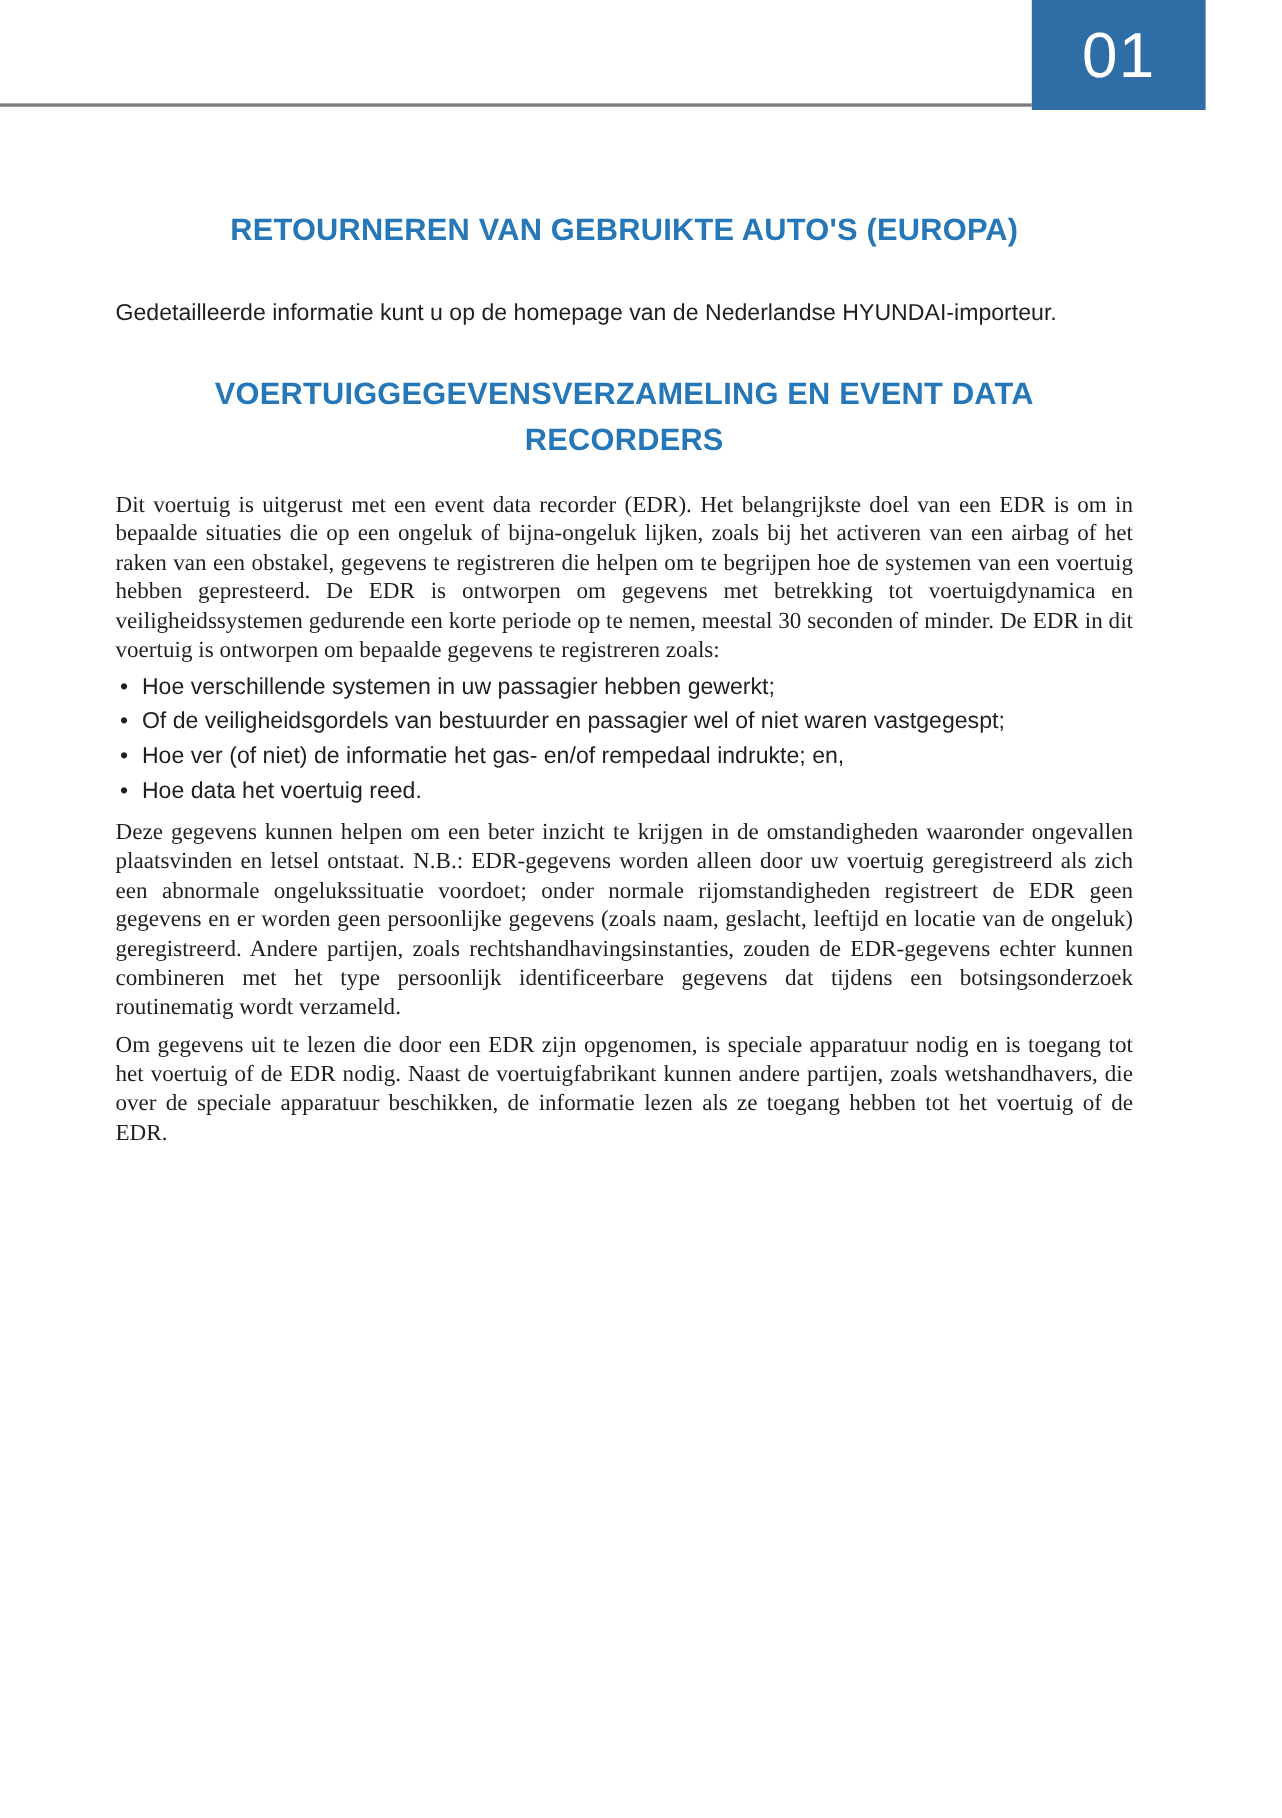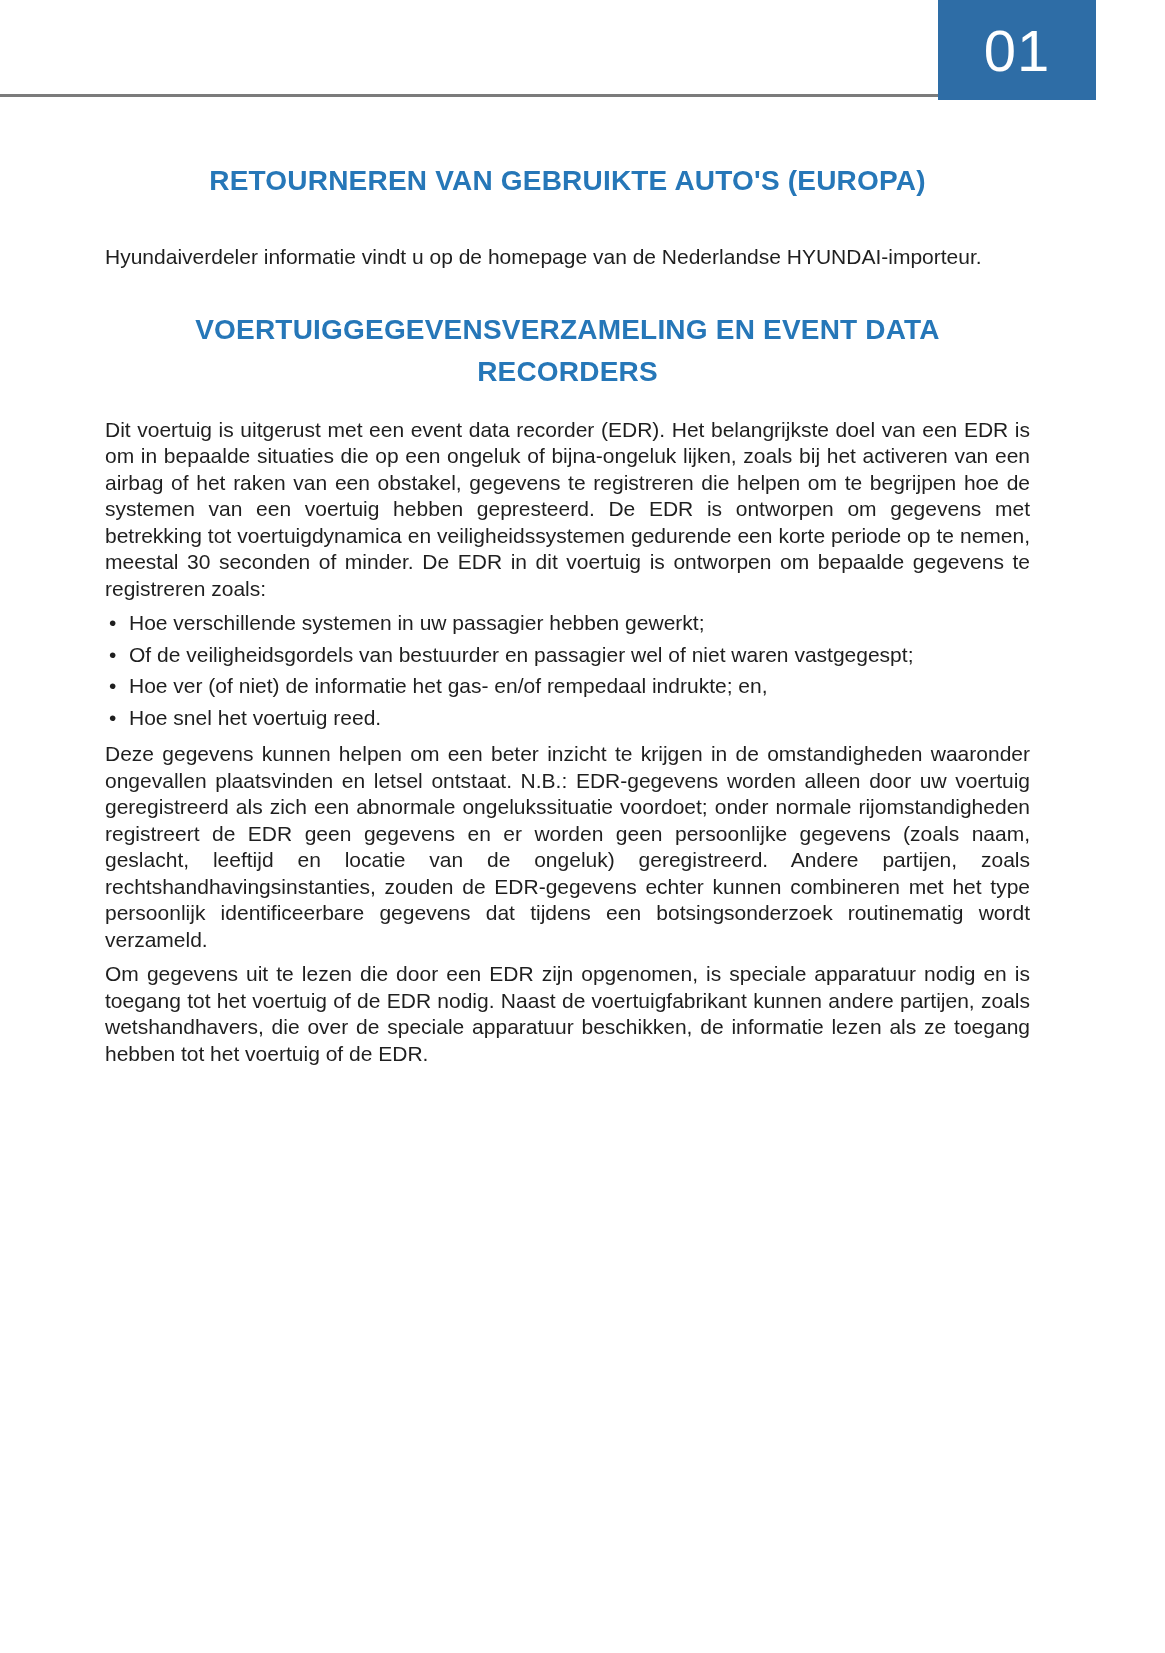--- a/index.html
+++ b/index.html
@@ -42,21 +42,21 @@
   .header-rule {
     position: absolute;
     top: 94px;
     left: 0;
     width: 938px;
     height: 3px;
     background: var(--rule);
   }
   .content {
     position: absolute;
-    top: 138px;
+    top: 166px;
     left: 105px;
     width: 925px;
   }
   h1.section-heading {
     color: var(--heading);
     font-size: 28px;
     line-height: 42px;
     font-weight: bold;
     text-align: center;
     margin: 22px auto 42px auto;
@@ -67,20 +67,21 @@
     margin-bottom: 24px;
   }
   p.body-para {
     font-size: 21px;
     line-height: 26.5px;
     text-align: justify;
     margin: 0 0 38px 0;
   }
   p.body-para.tight {
     margin-bottom: 8px;
+    font-family: Liberation Serif, serif;
   }
   ul.bullet-list {
     list-style: none;
     margin: 4px 0 10px 0;
     padding: 0;
   }
   ul.bullet-list li {
     display: flex;
     font-size: 21px;
     line-height: 26.5px;
@@ -104,21 +105,21 @@
   <div class="chapter-badge">01</div>
 
   <div class="header-rule"></div>
 
   <div class="content">
 
     <section>
       <h1 class="section-heading">RETOURNEREN VAN GEBRUIKTE AUTO'S (EUROPA)</h1>
 
 
-      <p class="body-para">Hyundaiverdeler informatie vindt u op de homepage van de Nederlandse HYUNDAI-importeur.</p>
+      <p class="body-para">Gedetailleerde informatie kunt u op de homepage van de Nederlandse HYUNDAI-importeur.</p>
     </section>
 
     <section>
       <h1 class="section-heading second">VOERTUIGGEGEVENSVERZAMELING EN EVENT DATA RECORDERS</h1>
 
       <p class="body-para tight">Dit voertuig is uitgerust met een event data recorder (EDR). Het belangrijkste doel van een EDR is om in bepaalde situaties die op een ongeluk of bijna-ongeluk lijken, zoals bij het activeren van een airbag of het raken van een obstakel, gegevens te registreren die helpen om te begrijpen hoe de systemen van een voertuig hebben gepresteerd. De EDR is ontworpen om gegevens met betrekking tot voertuigdynamica en veiligheidssystemen gedurende een korte periode op te nemen, meestal 30 seconden of minder. De EDR in dit voertuig is ontworpen om bepaalde gegevens te registreren zoals:</p>
 
       <ul class="bullet-list">
         <li>
           <span class="bullet-marker">•</span>
@@ -127,21 +128,21 @@
         <li>
           <span class="bullet-marker">•</span>
           <span class="bullet-text">Of de veiligheidsgordels van bestuurder en passagier wel of niet waren vastgegespt;</span>
         </li>
         <li>
           <span class="bullet-marker">•</span>
           <span class="bullet-text">Hoe ver (of niet) de informatie het gas- en/of rempedaal indrukte; en,</span>
         </li>
         <li>
           <span class="bullet-marker">•</span>
-          <span class="bullet-text">Hoe snel het voertuig reed.</span>
+          <span class="bullet-text">Hoe data het voertuig reed.</span>
         </li>
       </ul>
 
       <p class="body-para tight">Deze gegevens kunnen helpen om een beter inzicht te krijgen in de omstandigheden waaronder ongevallen plaatsvinden en letsel ontstaat. N.B.: EDR-gegevens worden alleen door uw voertuig geregistreerd als zich een abnormale ongelukssituatie voordoet; onder normale rijomstandigheden registreert de EDR geen gegevens en er worden geen persoonlijke gegevens (zoals naam, geslacht, leeftijd en locatie van de ongeluk) geregistreerd. Andere partijen, zoals rechtshandhavingsinstanties, zouden de EDR-gegevens echter kunnen combineren met het type persoonlijk identificeerbare gegevens dat tijdens een botsingsonderzoek routinematig wordt verzameld.</p>
 
       <p class="body-para tight">Om gegevens uit te lezen die door een EDR zijn opgenomen, is speciale apparatuur nodig en is toegang tot het voertuig of de EDR nodig. Naast de voertuigfabrikant kunnen andere partijen, zoals wetshandhavers, die over de speciale apparatuur beschikken, de informatie lezen als ze toegang hebben tot het voertuig of de EDR.</p>
     </section>
 
   </div>
 </div>

